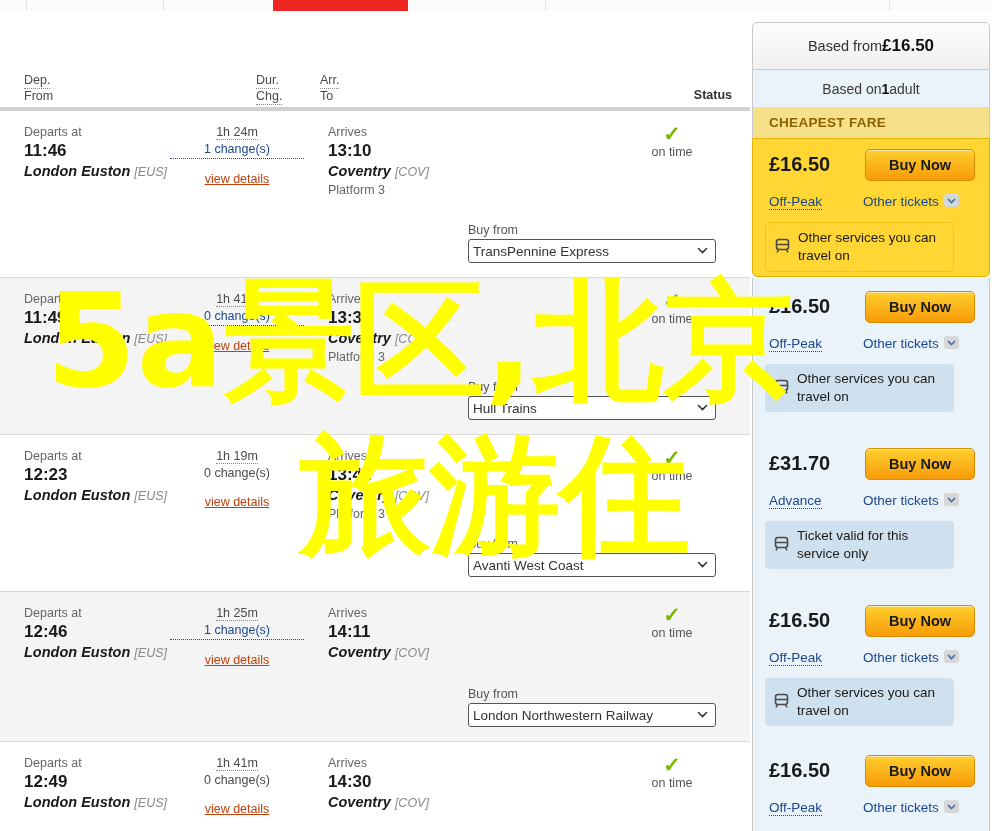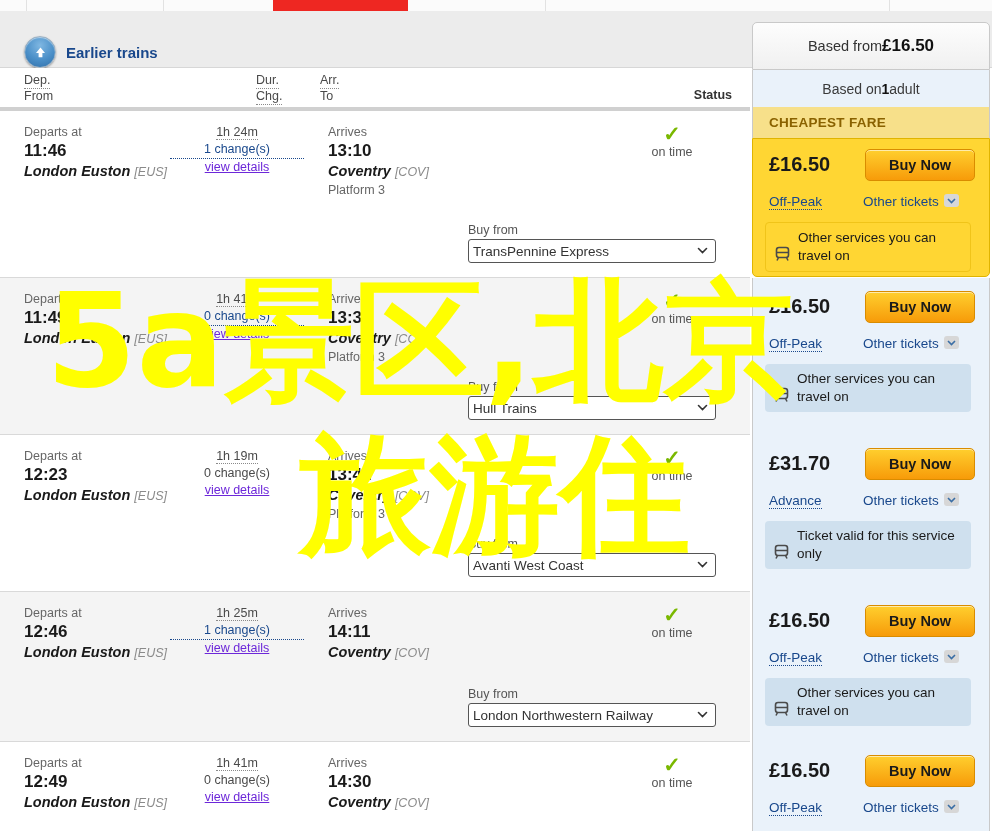--- a/index.html
+++ b/index.html
@@ -65,21 +65,21 @@
   .lbl{font-size:12.5px;color:#666;line-height:16px;}
   .big{font-size:17px;font-weight:bold;color:#1a1a1a;line-height:22px;}
   .stn{font-size:14.5px;font-weight:bold;color:#1a1a1a;line-height:19px;font-style:italic;}
   .stn .code{font-weight:normal;font-size:12.5px;color:#8a8a8a;}
   .plat{font-size:12.5px;color:#666;line-height:17px;}
 
   .dur-col{position:absolute;left:170px;width:134px;text-align:center;}
   .dur-top{font-size:12.5px;color:#4a4a4a;line-height:17px;}
   .dur-top .dot{border-bottom:1px dotted #8a8a8a;}
   .chg-link{font-size:12.5px;color:#19488c;line-height:17px;border-bottom:1px dotted #19488c;cursor:pointer;}
-  .vd-link{font-size:12.5px;color:#6d28d9;line-height:17px;text-decoration:underline;cursor:pointer;}
+  .vd-link{font-size:12.5px;color:#c2410c;line-height:17px;text-decoration:underline;cursor:pointer;margin-top:12px;}
 
   .status-col{position:absolute;left:612px;width:120px;text-align:center;}
   .tick{font-size:21px;color:#7ab800;line-height:20px;font-weight:bold;}
   .ontime{font-size:12.5px;color:#555;line-height:17px;}
 
   .buyfrom{position:absolute;left:468px;}
   .buyfrom .bf-lbl{font-size:12.5px;color:#555;line-height:18px;}
   .sel{width:248px;height:24px;box-sizing:border-box;
        border:1px solid #555;border-radius:3px;background:#fff;
        font-family:"Liberation Sans",sans-serif;font-size:13.5px;color:#333;
@@ -101,22 +101,22 @@
   .buynow{position:absolute;left:112px;width:110px;height:32px;
         background:linear-gradient(#ffcf2e,#f79b09);
         border:1px solid #d98c00;border-radius:5px;
         box-shadow:inset 0 1px 0 rgba(255,255,255,.6);
         font-family:"Liberation Sans",sans-serif;
         font-size:14.5px;font-weight:bold;color:#1a1a1a;cursor:pointer;}
   .fare-type{position:absolute;left:16px;font-size:13.5px;color:#19488c;border-bottom:1px dotted #19488c;cursor:pointer;}
   .other-tickets{position:absolute;left:110px;font-size:13.5px;color:#19488c;cursor:pointer;display:flex;align-items:flex-start;gap:5px;}
   .ot-chev{width:15px;height:13px;border-radius:3px;background:#d7d7d7;display:inline-flex;align-items:center;justify-content:center;}
 
-  .infobox{position:absolute;left:12px;width:206px;box-sizing:border-box;
-        border-radius:4px;padding:6px 6px 6px 8px;display:flex;gap:7px;align-items:flex-end;}
+  .infobox{position:absolute;left:12px;width:189px;box-sizing:border-box;
+        border-radius:4px;padding:6px 6px 6px 8px;display:flex;gap:7px;align-items:center;}
   .infobox.on-yellow{background:#ffd633;border:1px solid #f0c419;}
   .infobox.on-blue{background:#cfe0ee;}
   .infobox .txt{font-size:13.5px;color:#1a1a1a;line-height:18px;}
 
   
   .watermark{position:absolute;left:0;top:0;width:992px;height:831px;pointer-events:none;}
   .wm1{position:absolute;left:46px;top:276px;font-size:130px;font-weight:bold;color:#ffff00;line-height:1;white-space:nowrap;font-family:"DejaVu Sans",sans-serif;}
   .wm2{position:absolute;left:300px;top:430px;font-size:130px;font-weight:bold;color:#ffff00;line-height:1;white-space:nowrap;font-family:"DejaVu Sans",sans-serif;}
 </style>
 </head>
@@ -124,30 +124,20 @@
 
 <div class="app">
 
   <div class="tabstrip">
     <div class="divline"></div>
     <div class="seg seg1"></div>
     <div class="seg seg2"></div>
     <div class="tab-active"></div>
   </div>
 
-  <div class="headerband">
-    <div class="earlier">
-      <span class="circ-btn">
-        <svg width="15" height="15" viewBox="0 0 15 15" aria-hidden="true">
-          <path d="M7.5 2.6 L12 8.1 H9.4 V12.3 H5.6 V8.1 H3 Z" fill="#ffffff"></path>
-        </svg>
-      </span>
-      <span class="earlier-label">Earlier trains</span>
-    </div>
-  </div>
 
   <div class="colhead">
     <div class="ch ch-dep">
       <span class="l1">Dep.</span><br>
       <span>From</span>
     </div>
     <div class="ch ch-dur">
       <span class="l1">Dur.</span><br>
       <span class="l1">Chg.</span>
     </div>

